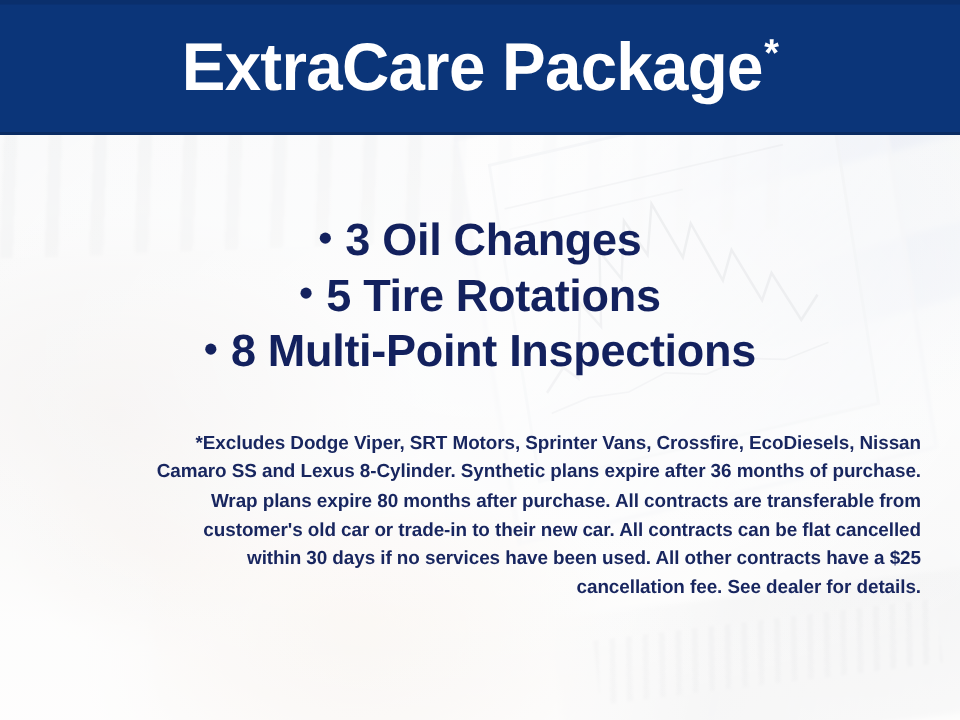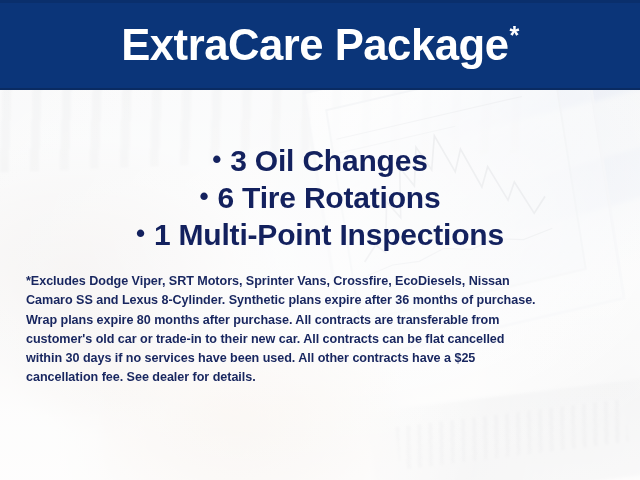--- a/index.html
+++ b/index.html
@@ -216,22 +216,22 @@
     font-size: 26px;
     line-height: 1;
     vertical-align: 3px;
   }
 
   
   .finepr {
     position: absolute;
     left: 26px;
     right: 26px;
-    top: 272px;
-    text-align: left;
+    top: 286px;
+    text-align: right;
     color: #18265f;
     font-family: "Liberation Sans", sans-serif;
     font-weight: bold;
     font-size: 12.6px;
     line-height: 19.3px;
     letter-spacing: -0.05px;
   }
   .fine-line {
     display: block;
     white-space: nowrap;
@@ -264,22 +264,22 @@
     <div class="bg-layer bg-veil"></div>
     <div class="bg-layer bg-veil2"></div>
   </div>
 
   <div class="banner">
     <h1 class="banner-title"><span>ExtraCare Package</span><span class="star">*</span></h1>
   </div>
 
   <div class="bullets">
     <span class="bullet-line"><span class="bullet-dot">•</span><span>3 Oil Changes</span></span>
-    <span class="bullet-line"><span class="bullet-dot">•</span><span>6 Tire Rotations</span></span>
-    <span class="bullet-line"><span class="bullet-dot">•</span><span>1 Multi-Point Inspections</span></span>
+    <span class="bullet-line"><span class="bullet-dot">•</span><span>5 Tire Rotations</span></span>
+    <span class="bullet-line"><span class="bullet-dot">•</span><span>8 Multi-Point Inspections</span></span>
   </div>
 
   <div class="finepr">
     <span class="fine-line">*Excludes Dodge Viper, SRT Motors, Sprinter Vans, Crossfire, EcoDiesels, Nissan</span>
     <span class="fine-line">Camaro SS and Lexus 8-Cylinder. Synthetic plans expire after 36 months of purchase.</span>
     <span class="fine-line">Wrap plans expire 80 months after purchase. All contracts are transferable from</span>
     <span class="fine-line">customer's old car or trade-in to their new car. All contracts can be flat cancelled</span>
     <span class="fine-line">within 30 days if no services have been used. All other contracts have a $25</span>
     <span class="fine-line">cancellation fee. See dealer for details.</span>
   </div>

